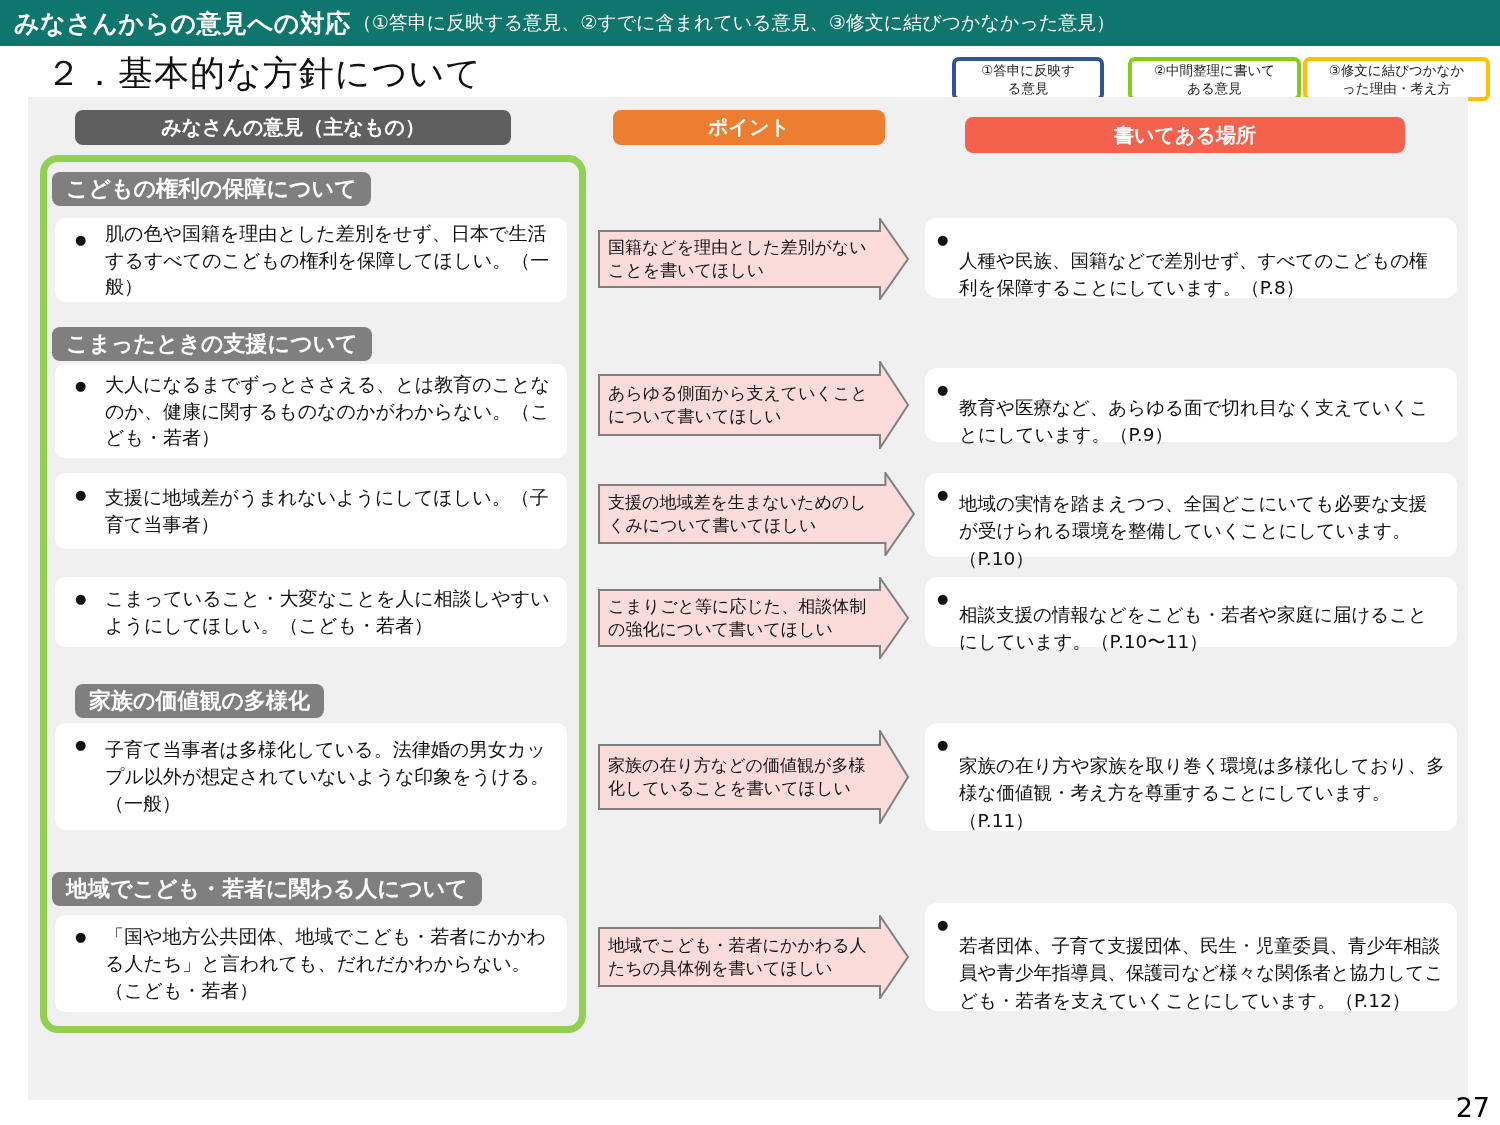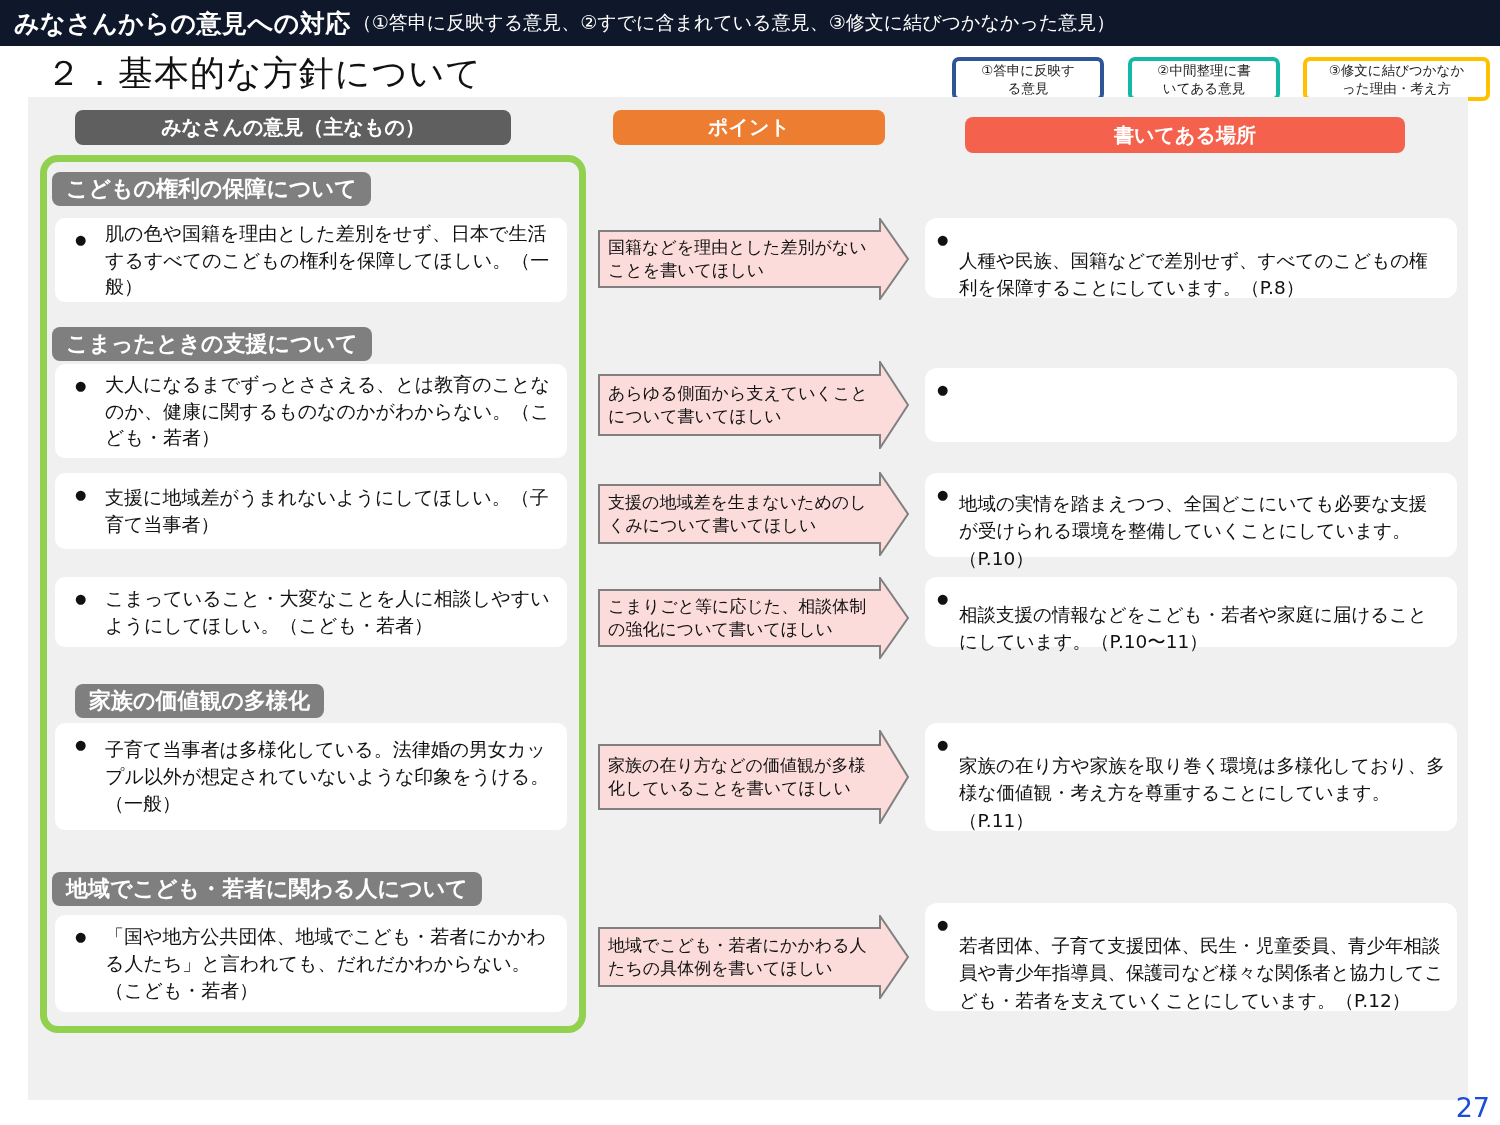--- a/index.html
+++ b/index.html
@@ -4,36 +4,36 @@
 <style>
   html,body{margin:0;padding:0;}
   body{
     width:1500px;height:1125px;position:relative;background:#ffffff;
     font-family:"DejaVu Sans","Liberation Sans",sans-serif;
     -webkit-font-smoothing:antialiased;overflow:hidden;
   }
   
   .topbar{
     position:absolute;left:0;top:0;width:1500px;height:46px;
-    background:#0f172a;color:#fff;display:flex;align-items:center;
+    background:#0f766e;color:#fff;display:flex;align-items:center;
     padding-left:14px;box-sizing:border-box;white-space:nowrap;
   }
   .topbar .t1{font-size:25px;font-weight:bold;letter-spacing:.5px;}
   .topbar .t2{font-size:19px;margin-left:2px;}
   
   .page-heading{
     position:absolute;left:46px;top:50px;font-size:35px;color:#111;
     letter-spacing:1px;font-weight:500;
   }
   
   .legend{position:absolute;top:57px;height:44px;background:#fff;border-radius:7px;
     display:flex;align-items:center;justify-content:center;text-align:center;
     font-size:13.5px;line-height:1.35;color:#222;box-sizing:border-box;padding:2px 21px;}
   .legend.l1{left:952px;width:152px;border:4px solid #2F5597;}
-  .legend.l2{left:1128px;width:152px;border:4px solid #14b8a6;}
+  .legend.l2{left:1128px;width:173px;border:4px solid #84cc16;}
   .legend.l3{left:1303px;width:187px;border:4px solid #FFC000;}
   
   .canvas{position:absolute;left:28px;top:97px;width:1440px;height:1003px;background:#F0F0F0;}
   
   .colhead{position:absolute;color:#fff;font-weight:bold;text-align:center;
     border-radius:8px;display:flex;align-items:center;justify-content:center;box-sizing:border-box;}
   .colhead.opinions{left:75px;top:110px;width:436px;height:35px;background:#5F5F5F;font-size:20px;text-align:right;}
   .colhead.points{left:613px;top:110px;width:272px;height:35px;background:#ED7D31;font-size:20px;}
   .colhead.location{left:965px;top:117px;width:440px;height:36px;background:#F4614C;font-size:20px;}
   
@@ -52,21 +52,21 @@
   .arrow{position:absolute;left:598px;width:312px;}
   .arrow svg{position:absolute;left:0;top:0;width:100%;height:100%;}
   .arrow .txt{position:absolute;left:10px;top:0;width:268px;height:100%;
     display:flex;align-items:center;font-size:17px;line-height:1.35;color:#111;}
   
   .answer-box{position:absolute;left:925px;width:532px;background:#fff;border-radius:12px;
     display:flex;align-items:center;box-sizing:border-box;padding:8px 12px 8px 12px;}
   .answer-box .bullet{flex:0 0 22px;font-size:13px;color:#111;align-self:flex-start;padding-top:6px;}
   .answer-box .txt{font-size:18.5px;color:#111;line-height:1.48;margin-top:32px;}
   
-  .page-num{position:absolute;right:10px;bottom:2px;font-size:27px;color:#1d4ed8;}
+  .page-num{position:absolute;right:10px;bottom:2px;font-size:27px;color:#000000;}
 </style>
 </head>
 <body>
 
 <div class="topbar">
   <span class="t1">みなさんからの意見への対応</span>
   <span class="t2">（①答申に反映する意見、②すでに含まれている意見、③修文に結びつかなかった意見）</span>
 </div>
 
 <div class="page-heading">２．基本的な方針について</div>
@@ -118,21 +118,21 @@
     <polygon points="1,13 282,13 282,1 310,41 282,81 282,69 1,69" fill="#FBDCDB" stroke="#808080" stroke-width="2"></polygon>
   </svg>
   <div class="txt">国籍などを理由とした差別がないことを書いてほしい</div>
 </div>
 <div class="arrow" style="top:361px;height:88px;">
   <svg viewBox="0 0 312 88" preserveAspectRatio="none">
     <polygon points="1,14 282,14 282,1 310,44 282,87 282,74 1,74" fill="#FBDCDB" stroke="#808080" stroke-width="2"></polygon>
   </svg>
   <div class="txt">あらゆる側面から支えていくことについて書いてほしい</div>
 </div>
-<div class="arrow" style="top:472px;height:84px;">
+<div class="arrow" style="top:472px;height:84px;padding-left:6px;">
   <svg viewBox="0 0 312 84" preserveAspectRatio="none">
     <polygon points="1,13 282,13 282,1 310,42 282,83 282,71 1,71" fill="#FBDCDB" stroke="#808080" stroke-width="2"></polygon>
   </svg>
   <div class="txt">支援の地域差を生まないためのしくみについて書いてほしい</div>
 </div>
 <div class="arrow" style="top:577px;height:82px;">
   <svg viewBox="0 0 312 82" preserveAspectRatio="none">
     <polygon points="1,13 282,13 282,1 310,41 282,81 282,69 1,69" fill="#FBDCDB" stroke="#808080" stroke-width="2"></polygon>
   </svg>
   <div class="txt">こまりごと等に応じた、相談体制の強化について書いてほしい</div>
@@ -149,20 +149,21 @@
   </svg>
   <div class="txt">地域でこども・若者にかかわる人たちの具体例を書いてほしい</div>
 </div>
 
 <div class="answer-box" style="top:218px;height:80px;">
   <span class="bullet">●</span>
   <div class="txt">人種や民族、国籍などで差別せず、すべてのこどもの権利を保障することにしています。（P.8）</div>
 </div>
 <div class="answer-box" style="top:368px;height:74px;">
   <span class="bullet">●</span>
+  <div class="txt">教育や医療など、あらゆる面で切れ目なく支えていくことにしています。（P.9）</div>
 </div>
 <div class="answer-box" style="top:473px;height:84px;">
   <span class="bullet">●</span>
   <div class="txt">地域の実情を踏まえつつ、全国どこにいても必要な支援が受けられる環境を整備していくことにしています。（P.10）</div>
 </div>
 <div class="answer-box" style="top:577px;height:70px;">
   <span class="bullet">●</span>
   <div class="txt">相談支援の情報などをこども・若者や家庭に届けることにしています。（P.10〜11）</div>
 </div>
 <div class="answer-box" style="top:723px;height:108px;">

